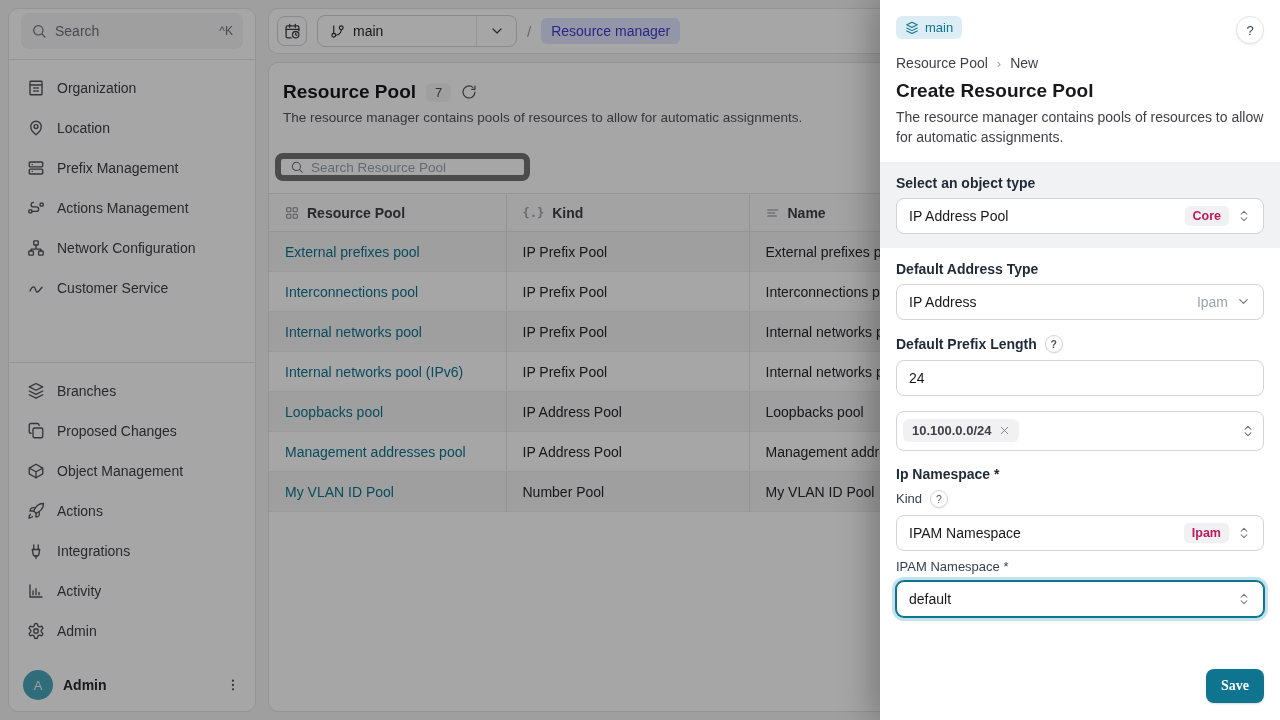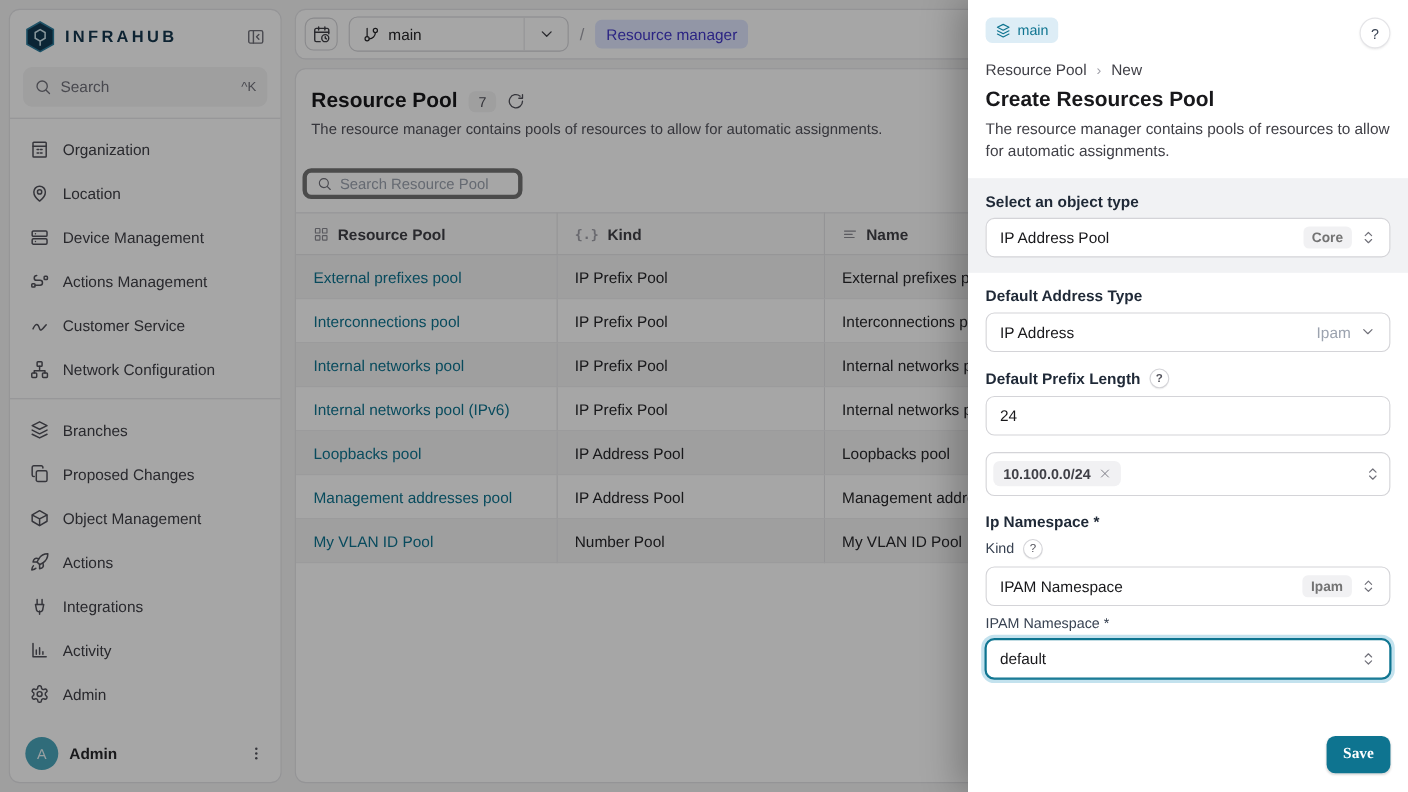--- a/index.html
+++ b/index.html
@@ -47,21 +47,21 @@
   
   .content { position:absolute; left:268px; top:62px; width:1004px; height:650px; background:#fff;
              border:1px solid #e4e4e7; border-radius:10px; overflow:hidden; z-index:1; }
   .page-head { padding:18px 14px 0; }
   .title-row { display:flex; align-items:center; gap:10px; }
   .page-title { font-size:19px; font-weight:700; color:#18181b; }
   .count-badge { background:#f4f4f5; border-radius:6px; padding:2px 9px; font-size:13px; color:#52525b; }
   .refresh { color:#52525b; cursor:pointer; }
   .page-sub { margin-top:7px; font-size:13.5px; color:#52525b; }
   .search-row { padding:28px 6px 12px; }
-  .tbl-search { width:200px; height:28px; border:4px solid #737373; border-radius:8px; display:flex;
+  .tbl-search { width:255px; height:28px; border:6px solid #737373; border-radius:8px; display:flex;
                 align-items:center; gap:7px; padding:0 9px; color:#71717a; }
   .tbl-search input { border:none; outline:none; flex:1; font-size:13.5px; font-family:inherit; color:#27272a; background:transparent; }
   .tbl-search input::placeholder { color:#9ca3af; }
 
   table.grid { width:100%; border-collapse:collapse; }
   table.grid th { height:38px; background:#fafafa; border-top:1px solid #e4e4e7; border-bottom:1px solid #e4e4e7;
                   font-size:14px; font-weight:600; color:#3f3f46; text-align:left; padding:0 16px; }
   table.grid th .hwrap { display:flex; align-items:center; gap:8px; }
   table.grid th .hico { color:#8a8a93; }
   .kind-glyph { font-family:"DejaVu Sans Mono", monospace; font-size:12px; color:#a1a1aa; }
@@ -91,53 +91,36 @@
   .lbl { font-size:14px; font-weight:600; color:#1f2937; display:flex; align-items:center; gap:8px; }
   .slbl { font-size:13px; color:#374151; display:flex; align-items:center; gap:8px; }
   .help-mini { width:18px; height:18px; border-radius:50%; border:1px solid #d4d4d8; background:#fff;
                box-shadow:0 1px 1px rgba(0,0,0,.06); font-size:10.5px; color:#52525b; display:flex;
                align-items:center; justify-content:center; cursor:pointer; }
   .ctrl { margin-top:7px; height:36px; background:#fff; border:1px solid #d4d4d8; border-radius:8px;
           display:flex; align-items:center; gap:8px; padding:0 12px; font-size:14px; color:#18181b; cursor:pointer; }
   .ctrl .grow { flex:1; }
   .ctrl .hint { color:#9ca3af; font-size:14px; }
   .ctrl .cico { color:#71717a; flex:none; }
-  .badge-sm { background:#f1f1f3; border-radius:5px; padding:3px 8px; font-size:12.5px; font-weight:600; color:#737373; }
+  .badge-sm { background:#f1f1f3; border-radius:5px; padding:3px 8px; font-size:12.5px; font-weight:600; color:#be185d; }
   .dw-form { padding:13px 16px 0; flex:1; }
   .fgroup { margin-top:15px; } .fgroup:first-child { margin-top:0; }
   .ctrl.tall { height:40px; padding:0 8px 0 6px; }
   .chip { background:#f1f1f3; border-radius:6px; padding:4px 9px; display:flex; align-items:center; gap:7px;
           font-size:13px; font-weight:600; color:#3f3f46; }
   .chip .x { color:#71717a; cursor:pointer; }
   .ctrl.focused { border:1px solid #0e7490; box-shadow:0 0 0 1px #0e7490, 0 0 0 4px #c3e2ee; }
   .dw-footer { padding:0 16px 17px; display:flex; justify-content:flex-end;font-family:Liberation Serif, serif; }
   .save-btn { background:#0e7490; color:#fff; border:none; border-radius:8px; padding:9px 15px; font-size:14px;
               font-weight:600; font-family:inherit; cursor:pointer; box-shadow:0 1px 2px rgba(0,0,0,.15); }
 </style>
 </head>
 <body>
 
 <aside class="sidebar">
-  <div class="logo-row">
-    <span>
-      <svg width="27" height="29" viewBox="0 0 27 29">
-        <polygon points="13.5,1 25.5,7.8 25.5,21.2 13.5,28 1.5,21.2 1.5,7.8" fill="#123a52" stroke="#2e7e9e" stroke-width="1.4"></polygon>
-        <polygon points="13.5,8 18,10.6 18,15.8 13.5,18.4 9,15.8 9,10.6" fill="none" stroke="#cfe6ee" stroke-width="1.4"></polygon>
-        <line x1="13.5" y1="18.4" x2="13.5" y2="22.5" stroke="#cfe6ee" stroke-width="1.4"></line>
-      </svg>
-    </span>
-    <span class="brand">INFRAHUB</span>
-    <span class="collapse">
-      <svg class="ic" width="17" height="17" viewBox="0 0 24 24">
-          <rect x="3" y="4" width="18" height="16" rx="2"></rect>
-          <line x1="9" y1="4" x2="9" y2="20"></line>
-          <path d="m16 9-3 3 3 3"></path>
-        </svg>
-    </span>
-  </div>
 
   <div class="sb-search">
     <span>
       <svg class="ic" width="16" height="16" viewBox="0 0 24 24">
           <circle cx="11" cy="11" r="7"></circle>
           <line x1="16.5" y1="16.5" x2="21" y2="21"></line>
         </svg>
     </span>
     <span>Search</span>
     <span class="kbd">^K</span>
@@ -170,50 +153,50 @@
     </div>
     <div class="navitem">
       <span class="nico">
         <svg class="ic" width="18" height="18" viewBox="0 0 24 24">
             <rect x="3" y="4" width="18" height="6.5" rx="1.5"></rect>
             <rect x="3" y="13.5" width="18" height="6.5" rx="1.5"></rect>
             <line x1="7" y1="7.2" x2="7" y2="7.3"></line>
             <line x1="7" y1="16.7" x2="7" y2="16.8"></line>
           </svg>
       </span>
-        <span>Device Management</span>
+        <span>Prefix Management</span>
     </div>
     <div class="navitem">
       <span class="nico">
         <svg class="ic" width="18" height="18" viewBox="0 0 24 24">
             <rect x="2.5" y="14.5" width="4" height="4" rx="1"></rect>
             <rect x="17.5" y="5.5" width="4" height="4" rx="1"></rect>
             <path d="M6.5 16.5h6a3 3 0 0 0 0-6h-4a3 3 0 0 1 0-6"></path>
           </svg>
       </span>
         <span>Actions Management</span>
-    </div>
-    <div class="navitem">
-      <span class="nico">
-        <svg class="ic" width="18" height="18" viewBox="0 0 24 24">
-            <path d="M4 16c3-7 6-7 7.5-1.5S15 17 20 11"></path>
-          </svg>
-      </span>
-        <span>Customer Service</span>
     </div>
     <div class="navitem">
       <span class="nico">
         <svg class="ic" width="18" height="18" viewBox="0 0 24 24">
             <rect x="9" y="2.5" width="6" height="5.5" rx="1"></rect>
             <rect x="2.5" y="16" width="6" height="5.5" rx="1"></rect>
             <rect x="15.5" y="16" width="6" height="5.5" rx="1"></rect>
             <path d="M12 8v4M5.5 16v-2.5h13V16"></path>
           </svg>
       </span>
         <span>Network Configuration</span>
+    </div>
+    <div class="navitem">
+      <span class="nico">
+        <svg class="ic" width="18" height="18" viewBox="0 0 24 24">
+            <path d="M4 16c3-7 6-7 7.5-1.5S15 17 20 11"></path>
+          </svg>
+      </span>
+        <span>Customer Service</span>
     </div>
   </nav>
 
   <div class="divider"></div>
 
   <nav class="nav bottom">
     <div class="navitem">
       <span class="nico">
         <svg class="ic" width="18" height="18" viewBox="0 0 24 24">
             <path d="m12 2 9 4.5-9 4.5-9-4.5L12 2z"></path>
@@ -453,21 +436,21 @@
         </span>
         <span>main</span>
       </span>
       <button class="help-btn">?</button>
     </div>
     <div class="dw-crumb">
       <span>Resource Pool</span>
       <span class="sep">›</span>
       <span>New</span>
     </div>
-    <div class="dw-title">Create Resources Pool</div>
+    <div class="dw-title">Create Resource Pool</div>
     <div class="dw-desc">The resource manager contains pools of resources to allow for automatic assignments.</div>
   </div>
 
   <div class="dw-band">
     <div class="lbl">Select an object type</div>
     <div class="ctrl">
       <span class="grow">IP Address Pool</span>
       <span class="badge-sm">Core</span>
       <span class="cico">
         <svg class="ic" width="14" height="14" viewBox="0 0 24 24">

